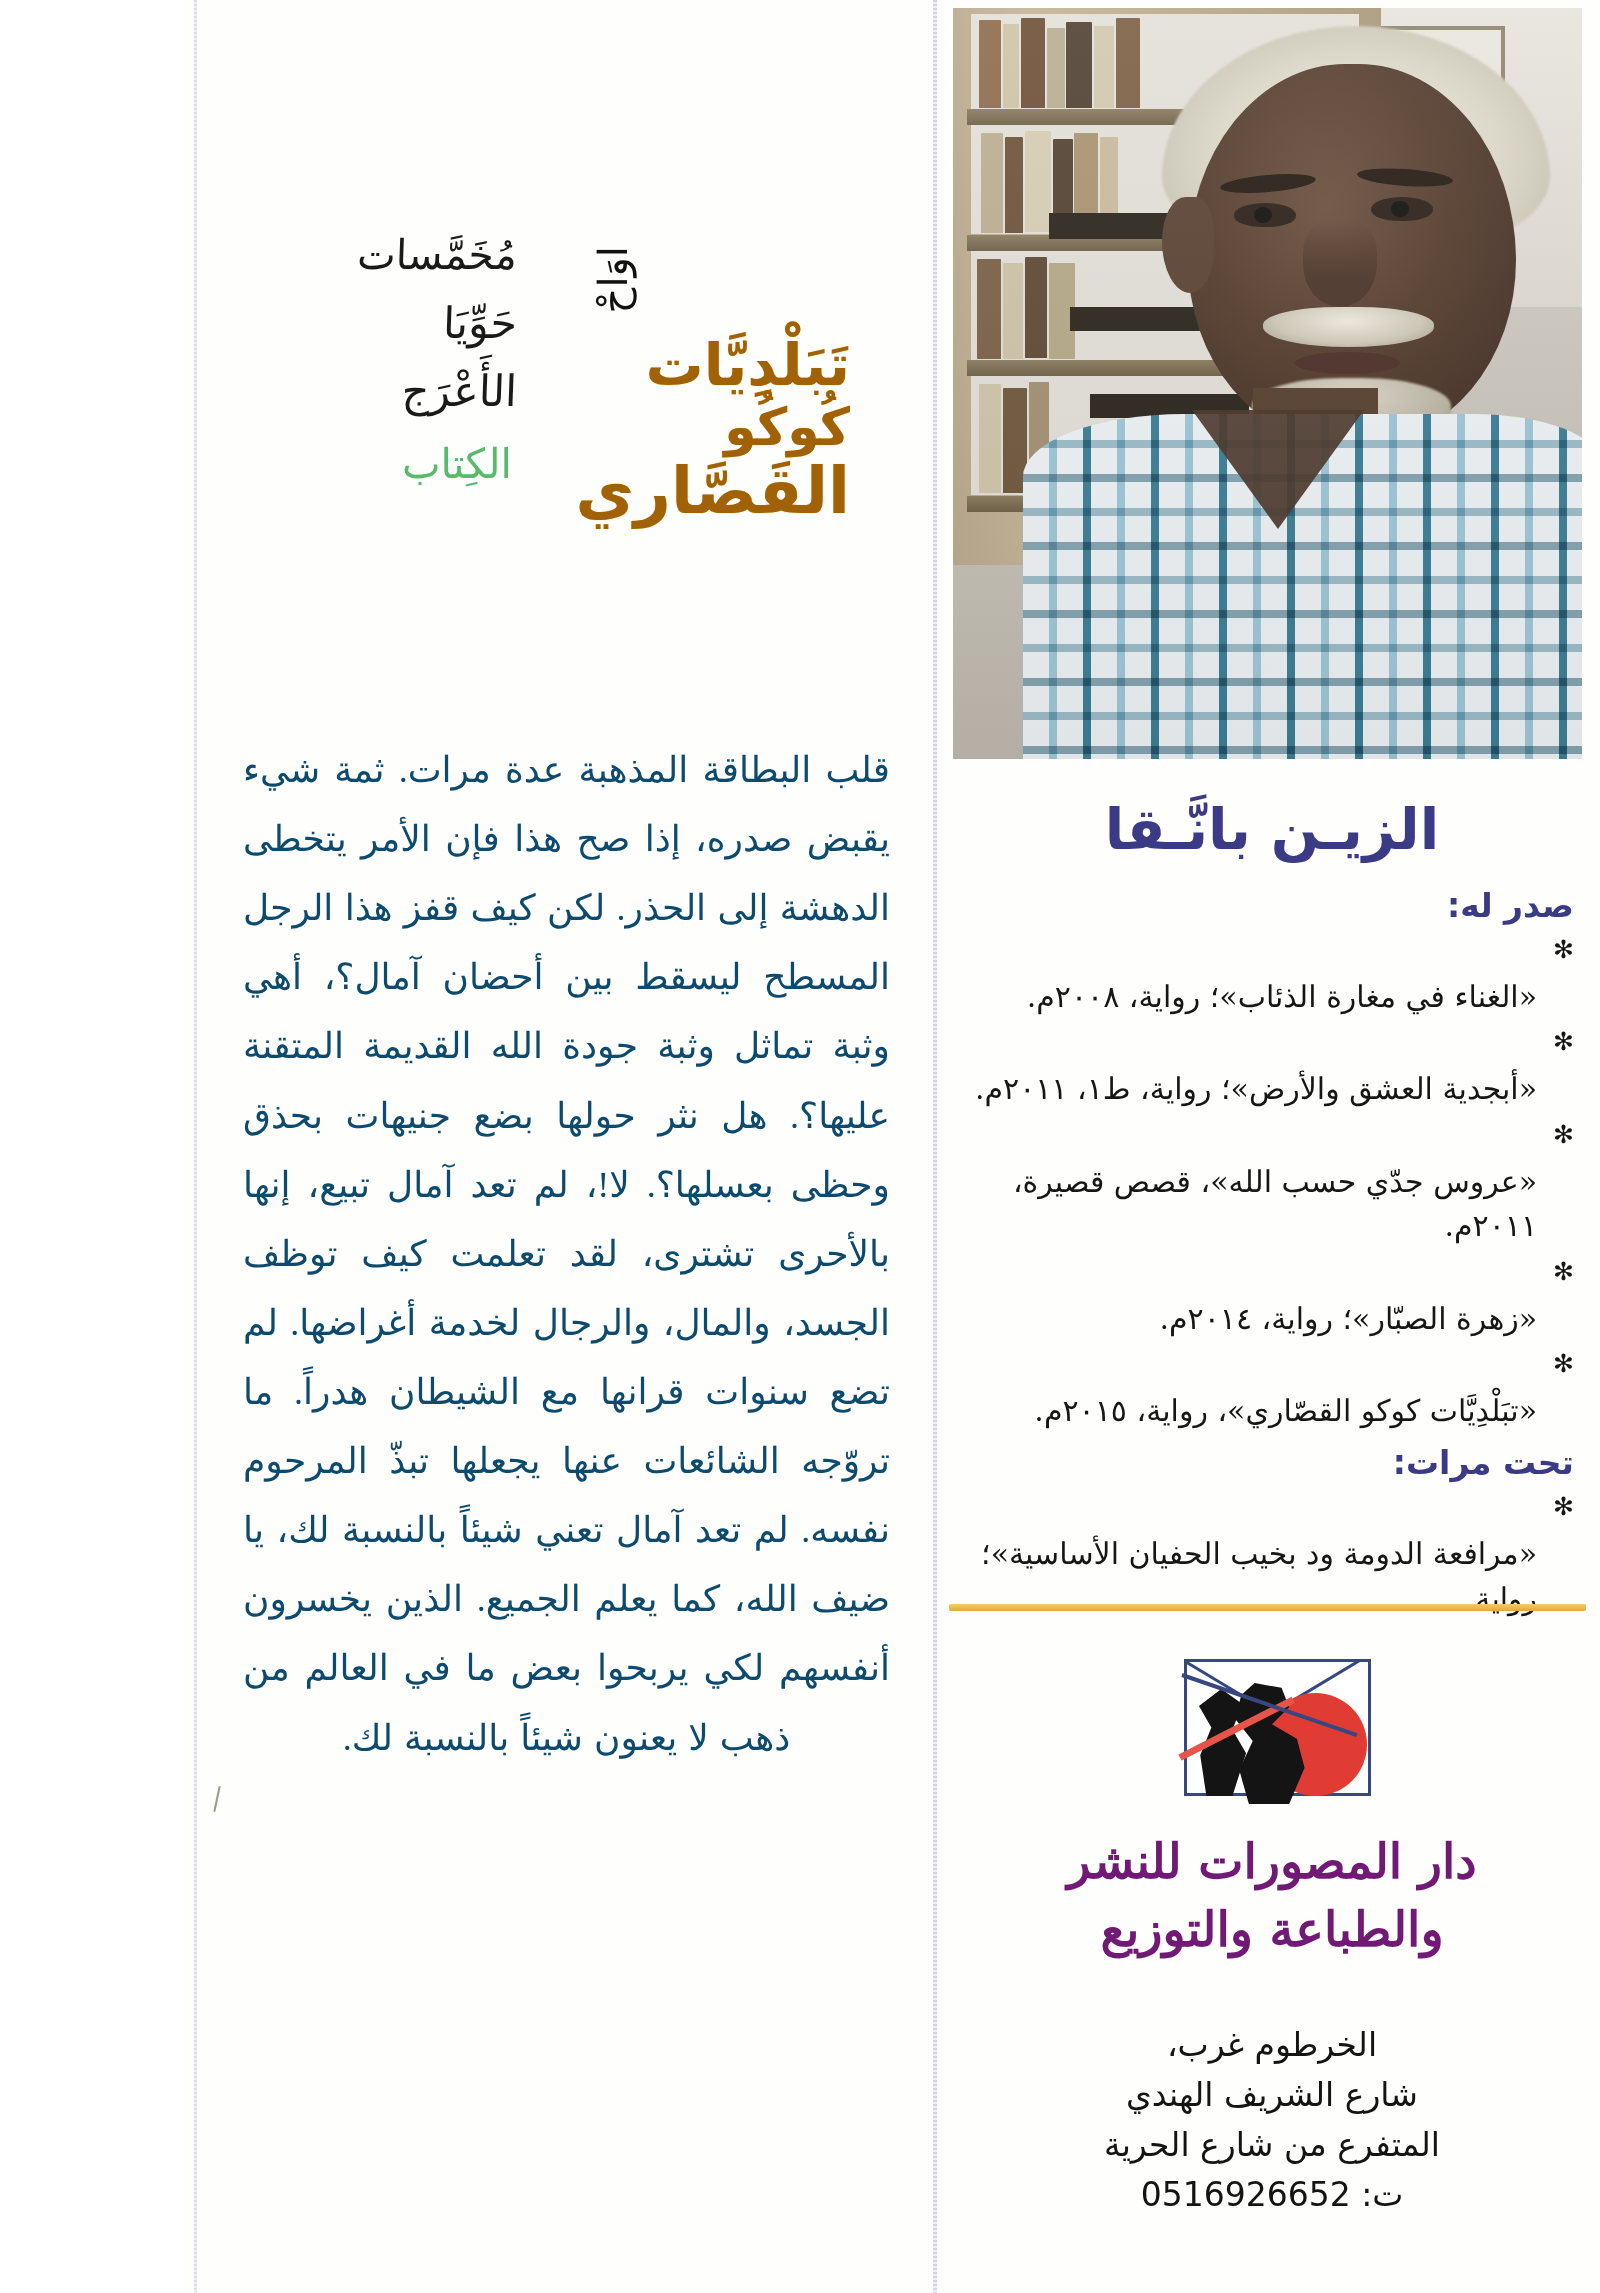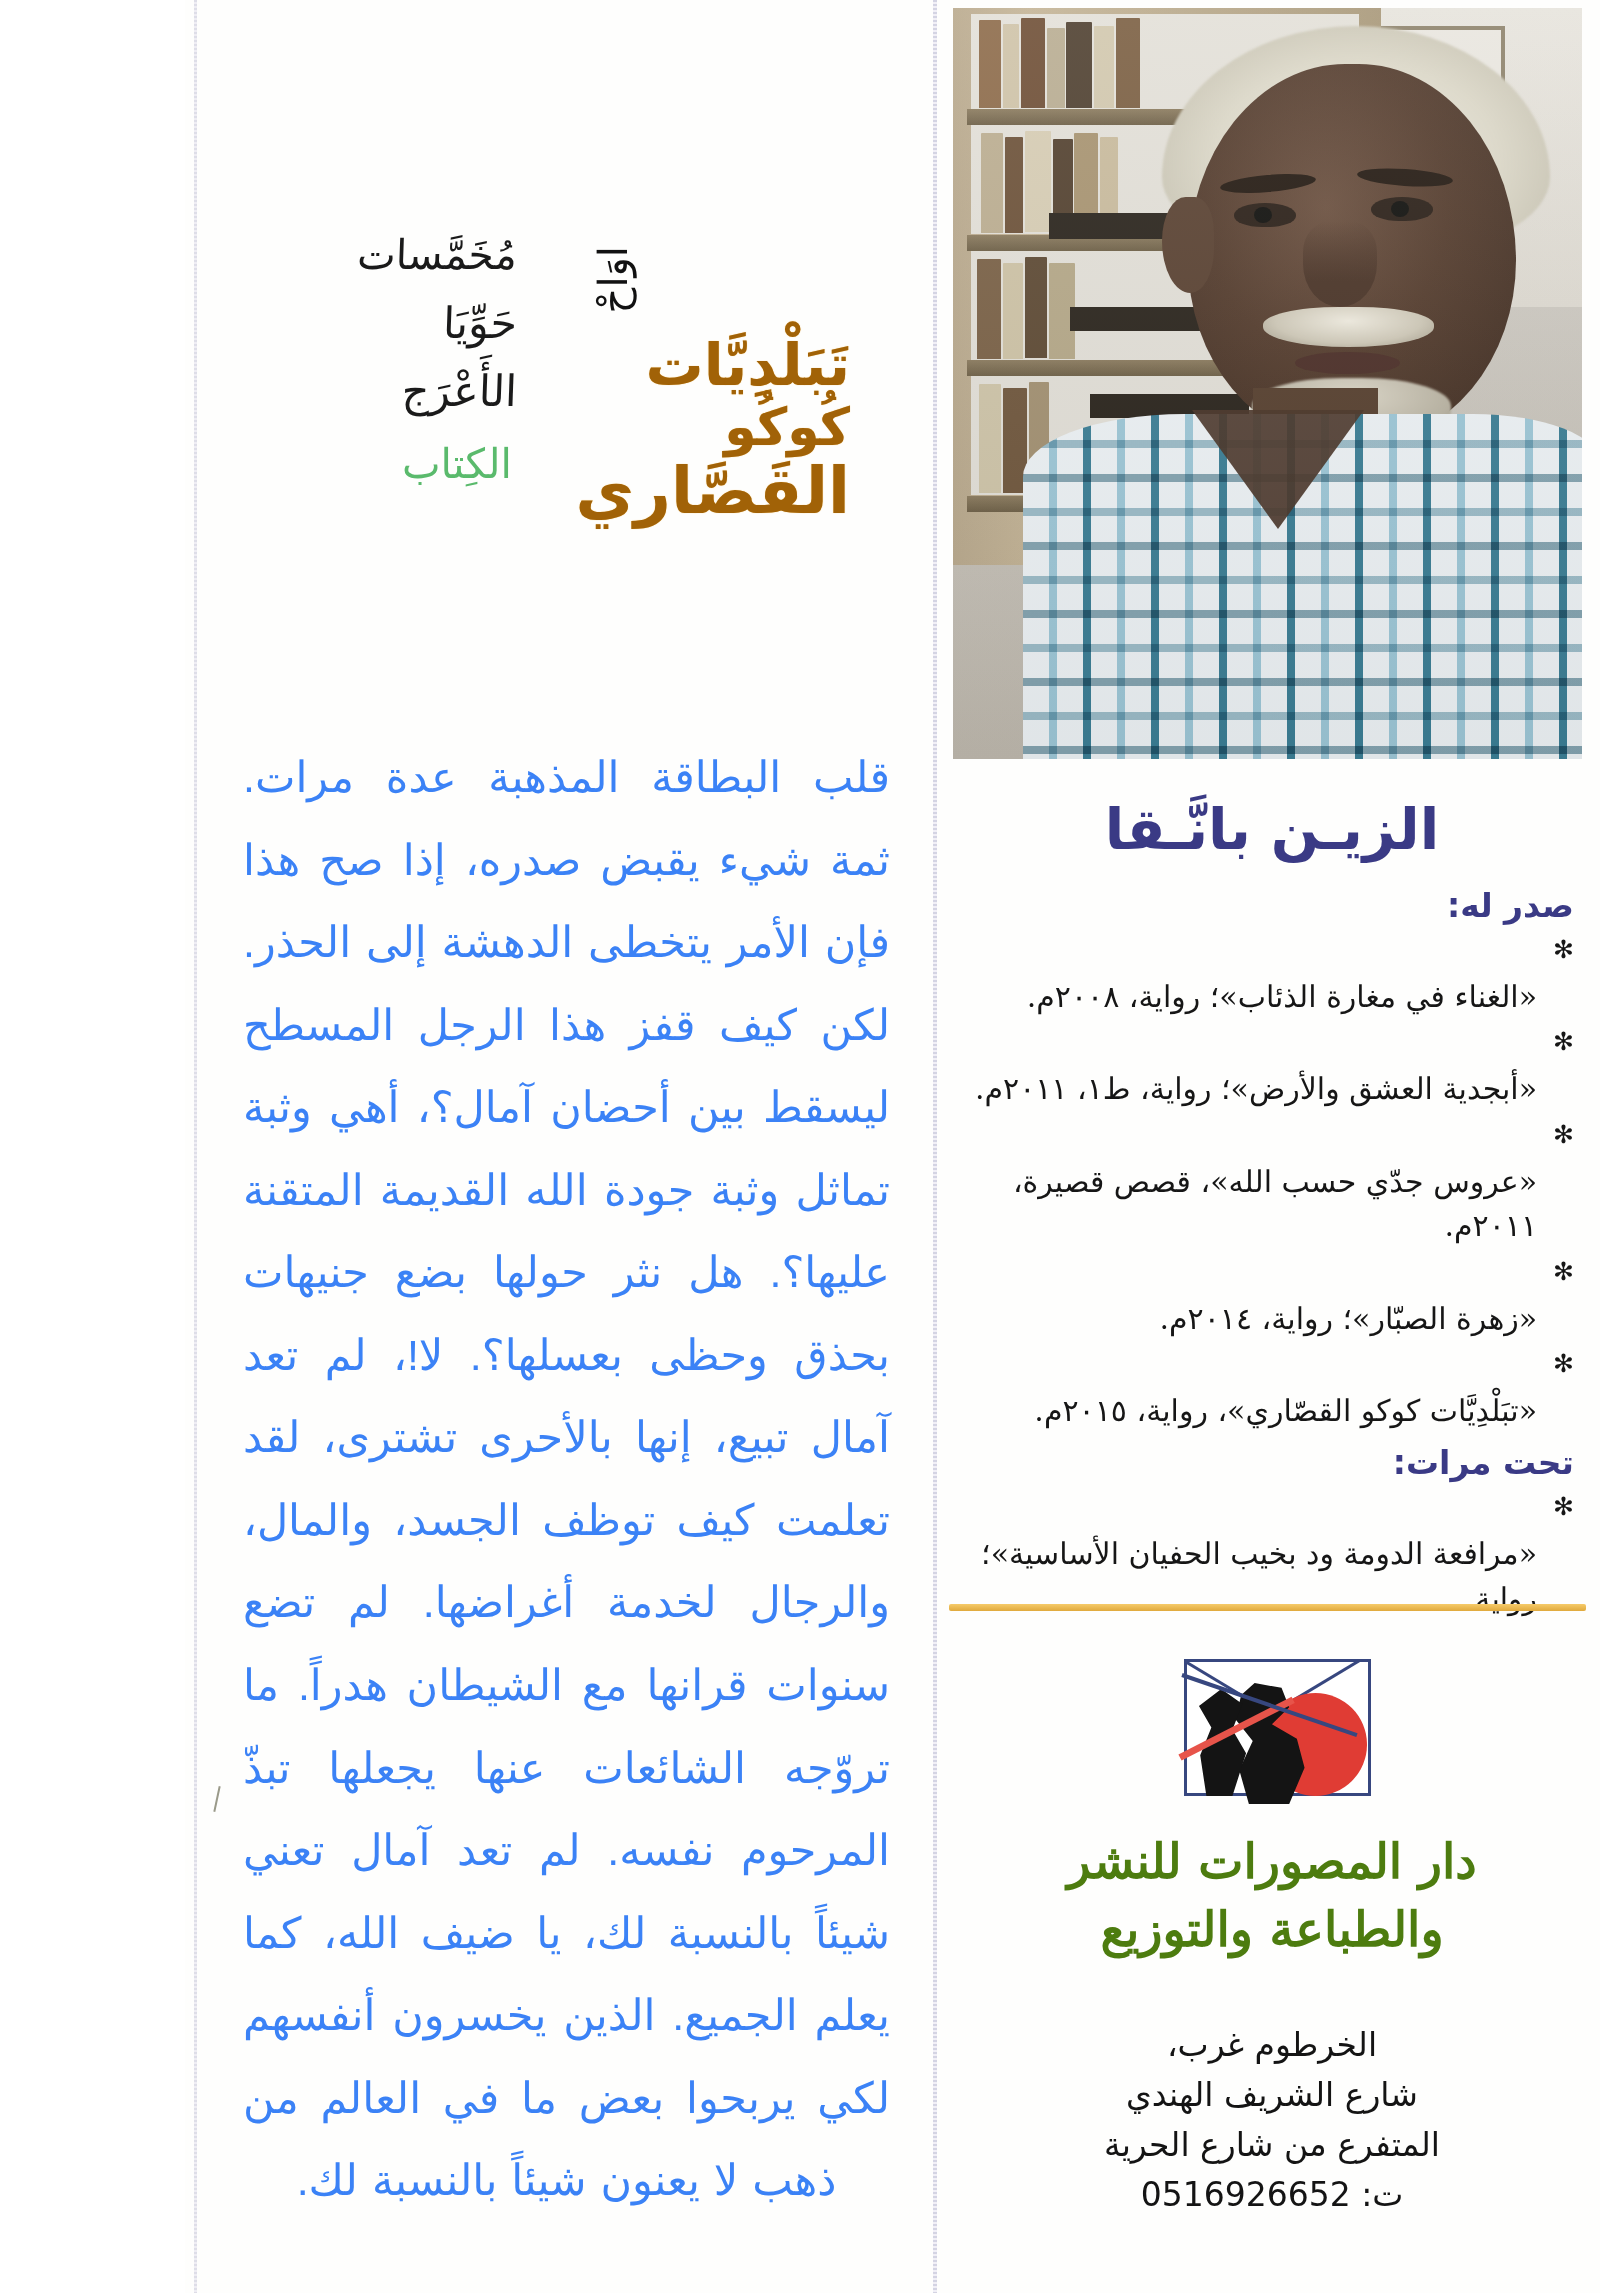--- a/index.html
+++ b/index.html
@@ -147,23 +147,23 @@
   .red-col .ln.r1 { font-size: 58px; }
   .red-col .ln.r2 { font-size: 52px; }
   .red-col .ln.r3 { font-size: 64px; }
 
   
   .blurb {
     position: absolute;
     right: 30px;
     top: 736px;
     width: 647px;
-    color: #3b82f6;
-    font-family: Liberation Sans, sans-serif;
-    font-size: 43px;
+    color: #0c4a6e;
+    font-family: Liberation Serif, serif;
+    font-size: 36px;
     line-height: 1.92;
     text-align: justify;
     text-align-last: center;
     letter-spacing: 0px;
     word-spacing: 2px;
   }
 
   
   .pen-tick {
     position: absolute;
@@ -502,21 +502,21 @@
     background: #37477f;
     transform: rotate(19deg);
     transform-origin: left center;
   }
 
   .pub-name {
     position: absolute;
     left: 0; right: 0;
     top: 1827px;
     text-align: center;
-    color: #4d7c0f;
+    color: #701a75;
     font-family: "DejaVu Serif", "Liberation Serif", serif;
     font-weight: 700;
     font-size: 48px;
     line-height: 1.42;
     letter-spacing: 1px;
   }
 
   .pub-address {
     position: absolute;
     left: 0; right: 0;

